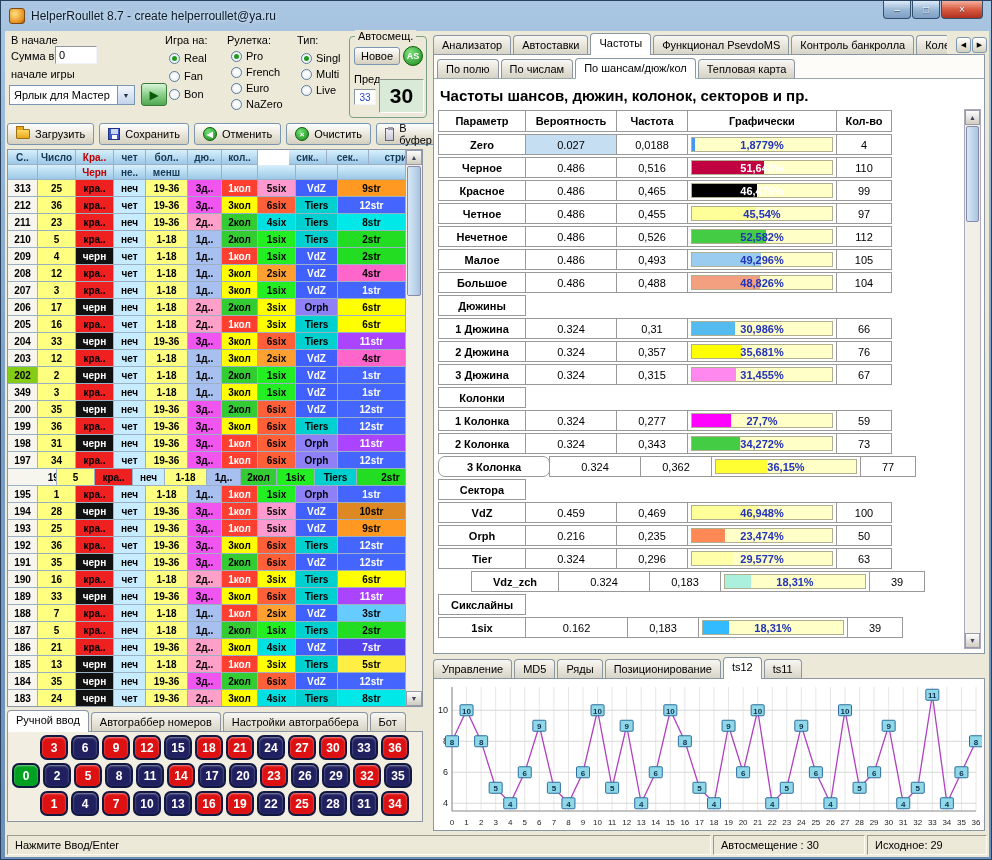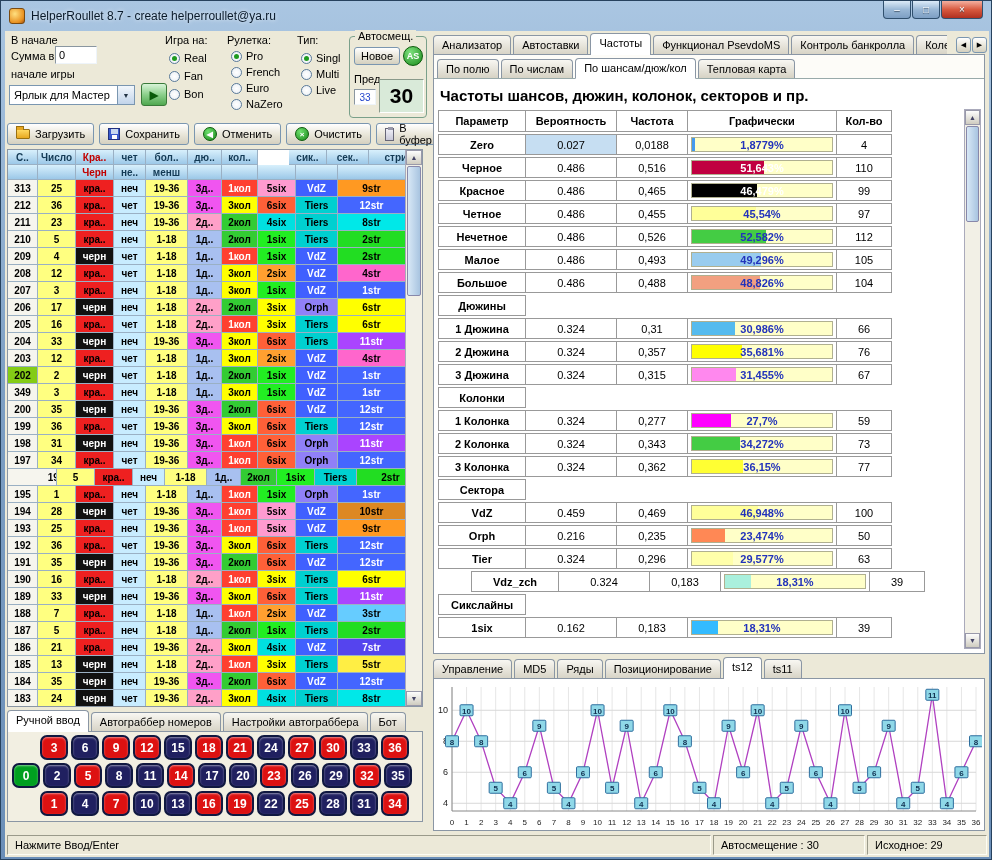--- a/index.html
+++ b/index.html
@@ -833,21 +833,21 @@
                 <div class="f-cell" style="width: 72px;">0,343</div>
                 <div class="f-cell barcell" style="width: 150px;">
                   <div class="bar">
                     <div class="bar-fill" style="width: 34.27%; background: rgb(68, 204, 68);"></div>
                     <div class="bar-text" style="color: rgb(34, 51, 187);">34,272%</div>
                   </div>
                 </div>
                 <div class="f-cell" style="width: 56px;">73</div>
               </div>
               <div class="f-row">
-                <div class="f-cell fname" style="width: 88px;">3 Колонка</div>
+                <div class="f-cell fname" style="width: 112px; border-radius: 7px;">3 Колонка</div>
                 <div class="f-cell" style="width: 92px;">0.324</div>
                 <div class="f-cell" style="width: 72px;">0,362</div>
                 <div class="f-cell barcell" style="width: 150px;">
                   <div class="bar">
                     <div class="bar-fill" style="width: 36.15%; background: rgb(255, 255, 51);"></div>
                     <div class="bar-text" style="color: rgb(34, 51, 187);">36,15%</div>
                   </div>
                 </div>
                 <div class="f-cell" style="width: 56px;">77</div>
               </div>
@@ -900,21 +900,21 @@
                     <div class="bar-text" style="color: rgb(34, 51, 187);">18,31%</div>
                   </div>
                 </div>
                 <div class="f-cell" style="width: 56px;">39</div>
               </div>
               <div class="f-row">
                 <div class="f-cell fname" style="width: 88px;">Сикслайны</div>
               </div>
               <div class="f-row">
                 <div class="f-cell fname" style="width: 88px;">1six</div>
-                <div class="f-cell" style="width: 92px;">0.162</div>
+                <div class="f-cell" style="width: 103px;">0.162</div>
                 <div class="f-cell" style="width: 72px;">0,183</div>
                 <div class="f-cell barcell" style="width: 150px;">
                   <div class="bar">
                     <div class="bar-fill" style="width: 18.31%; background: rgb(51, 187, 255);"></div>
                     <div class="bar-text" style="color: rgb(34, 51, 187);">18,31%</div>
                   </div>
                 </div>
                 <div class="f-cell" style="width: 56px;">39</div>
               </div>
             </div>

